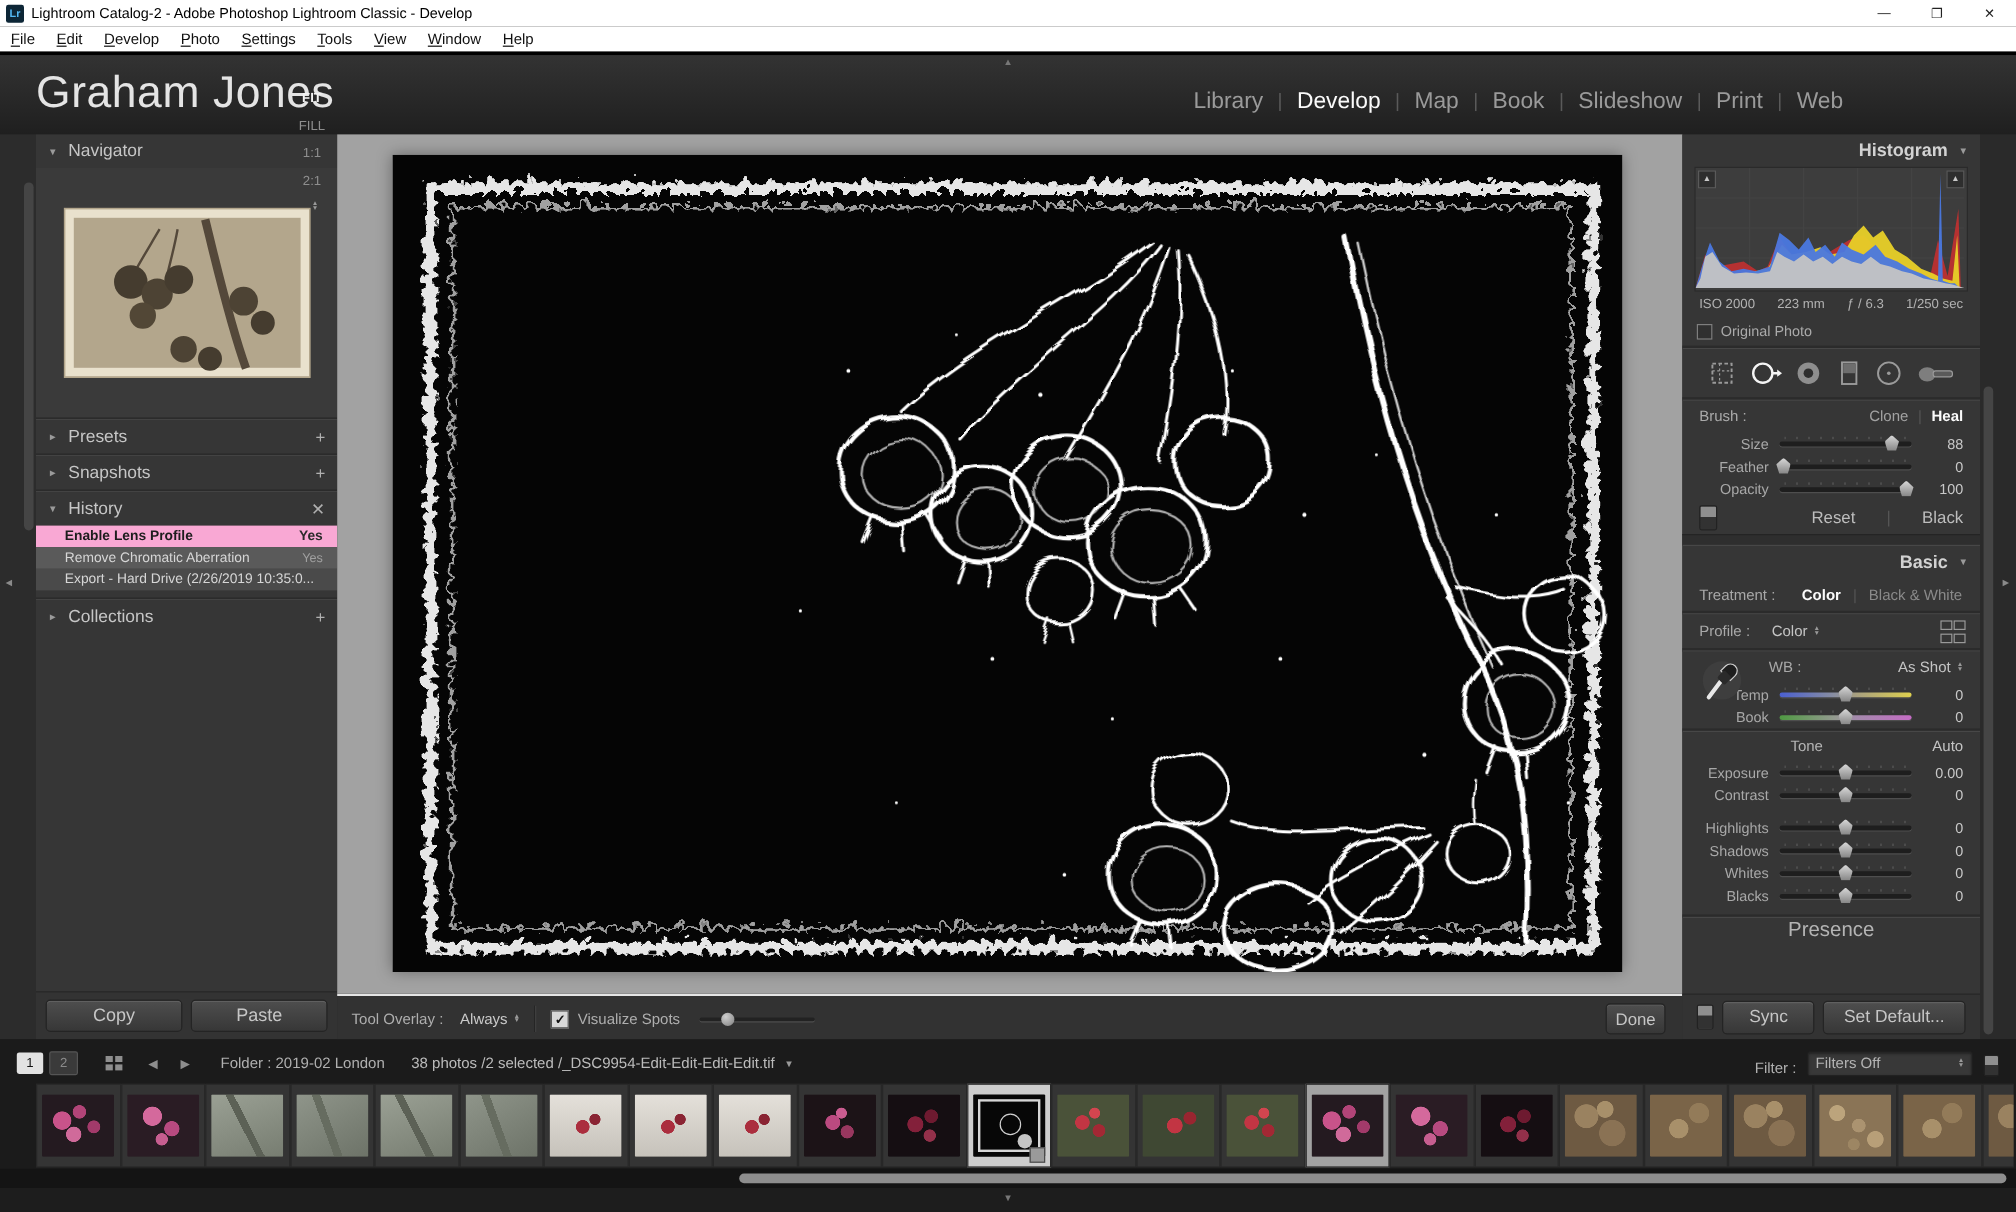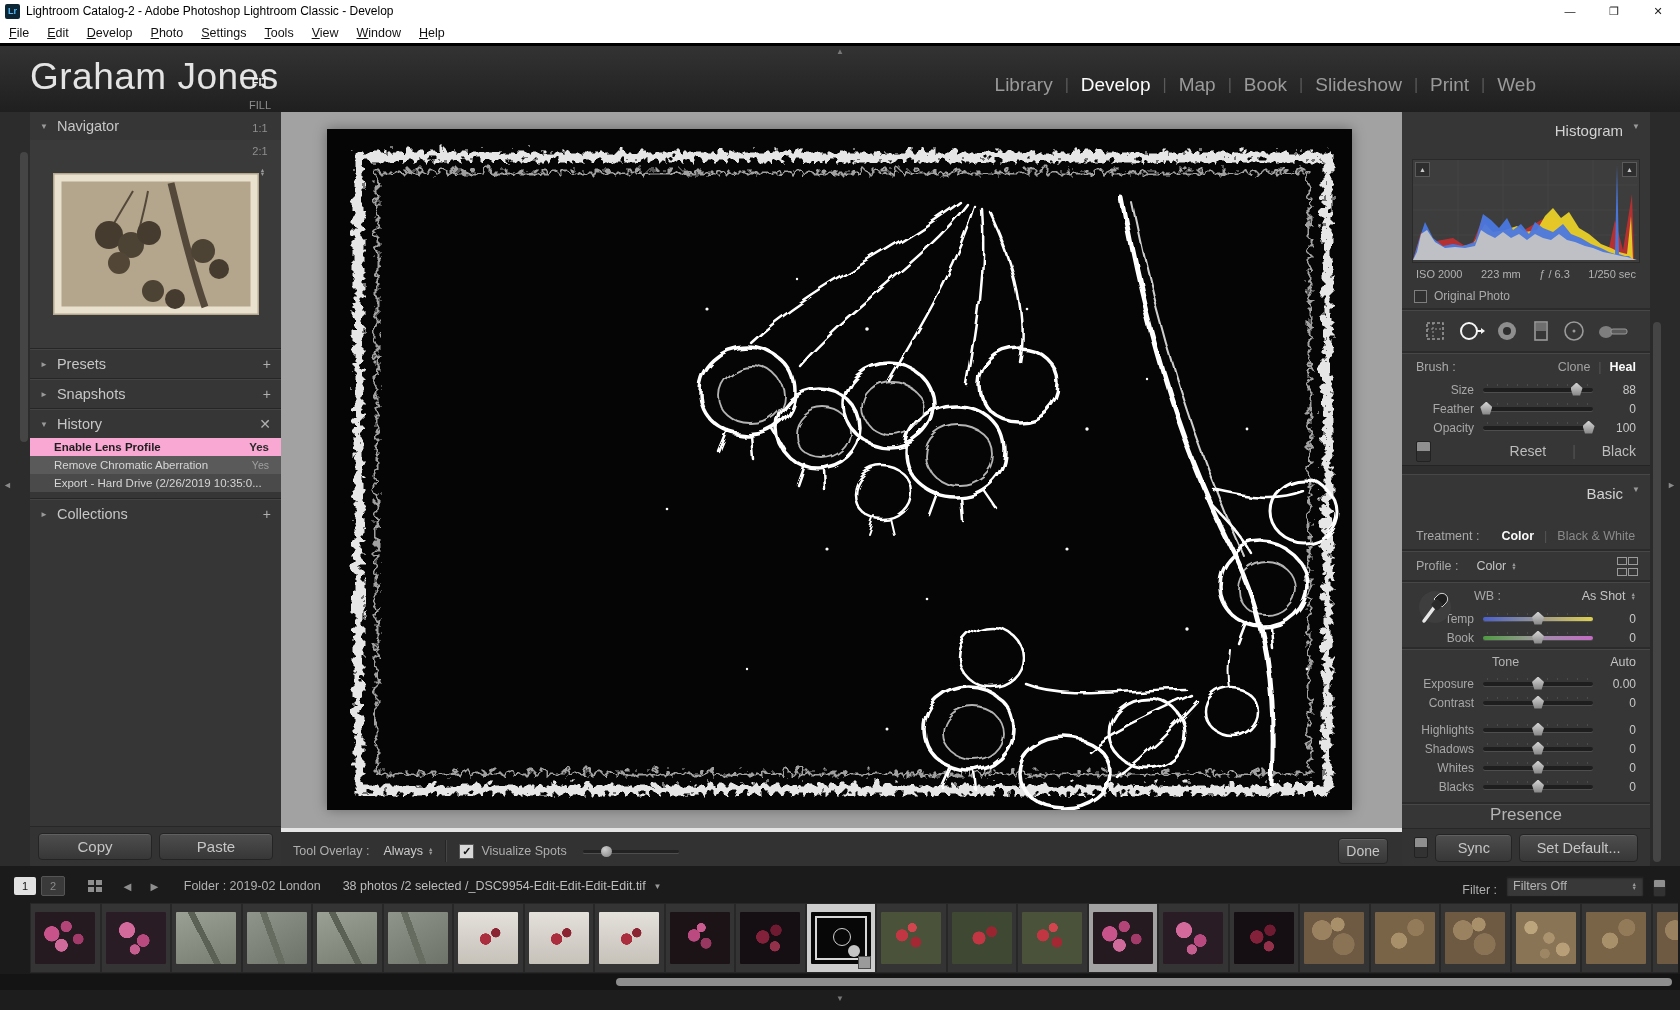--- a/index.html
+++ b/index.html
@@ -54,33 +54,33 @@
   .hist-r2{background:#5a5a5a;color:#d6d6d6;}
   .hist-r2 .val{color:#a0a0a0;font-size:10.5px;}
   .hist-r3{background:#4a4a4a;color:#d6d6d6;}
   .lp-bottom{position:absolute;left:0;bottom:0;width:100%;height:40px;background:#333;
              border-top:1px solid #272727;display:flex;align-items:center;gap:7px;padding-left:8px;box-sizing:border-box;}
   .lp-bottom .btn{width:112px;height:25px;font-size:15px;}
   
   .content{position:absolute;left:281px;top:112px;width:1121px;height:716px;background:#a2a2a2;}
   .photo{position:absolute;left:46px;top:17px;width:1025px;height:681px;box-shadow:0 0 12px rgba(0,0,0,.35);}
   .toolbar{position:absolute;left:281px;top:828px;width:1121px;height:38px;background:#323232;
-           border-top:4px solid #e5e5e5;display:flex;align-items:center;font-size:12.5px;color:#aeaeae;}
+           border-top:2px solid #e5e5e5;display:flex;align-items:center;font-size:12.5px;color:#aeaeae;}
   .tb-sep{width:1px;height:22px;background:#252525;border-right:1px solid #454545;margin:0 12px;}
   .checkbox{width:13px;height:13px;background:#d8d8d8;border:1px solid #555;margin-right:7px;
             display:flex;align-items:center;justify-content:center;color:#111;font-size:11px;font-weight:bold;}
   .tb-slider{position:relative;width:96px;height:3px;background:#222;border-radius:2px;
              box-shadow:0 1px 0 #4e4e4e;margin-left:16px;}
   .tb-knob{position:absolute;top:-4px;width:11px;height:11px;border-radius:50%;
            background:radial-gradient(circle at 35% 30%,#cfcfcf,#7e7e7e);}
   .done-btn{margin-left:auto;margin-right:14px;width:48px;height:24px;font-size:14px;}
   
   .right-panel{position:absolute;left:1402px;top:112px;width:248px;height:754px;background:#363636;}
-  .rp-head{display:flex;justify-content:flex-end;height:27px;padding:10px 10px;
-           color:#d2d2d2;font-size:15px;}
+  .rp-head{display:flex;align-items:center;justify-content:flex-end;height:27px;padding:0 10px;
+           color:#d2d2d2;font-size:15px;font-weight:bold;}
   .rp-head .tri{margin:0 0 0 9px;}
   .histo-box{position:relative;margin:0 10px;height:102px;background:#3d3d3d;border:1px solid #2a2a2a;}
   .clip{position:absolute;top:2px;width:13px;height:13px;background:#2e2e2e;border:1px solid #5a5a5a;
         color:#c8c8c8;font-size:7px;display:flex;align-items:center;justify-content:center;}
   .histo-meta{display:flex;justify-content:space-between;padding:5px 14px 4px;font-size:11px;color:#b2b2b2;}
   .orig-row{display:flex;align-items:center;height:24px;padding:0 12px;font-size:12px;color:#aaa;}
   .cbx-empty{width:11px;height:11px;border:1px solid #7e7e7e;background:#303030;margin-right:7px;}
   .rp-sep{height:2px;background:#2b2b2b;border-bottom:1px solid #474747;}
   .toolstrip{display:flex;align-items:center;justify-content:space-between;height:40px;padding:0 20px;}
   .brush-head{display:flex;align-items:center;height:26px;padding:0 14px;font-size:12.5px;color:#aaa;}

